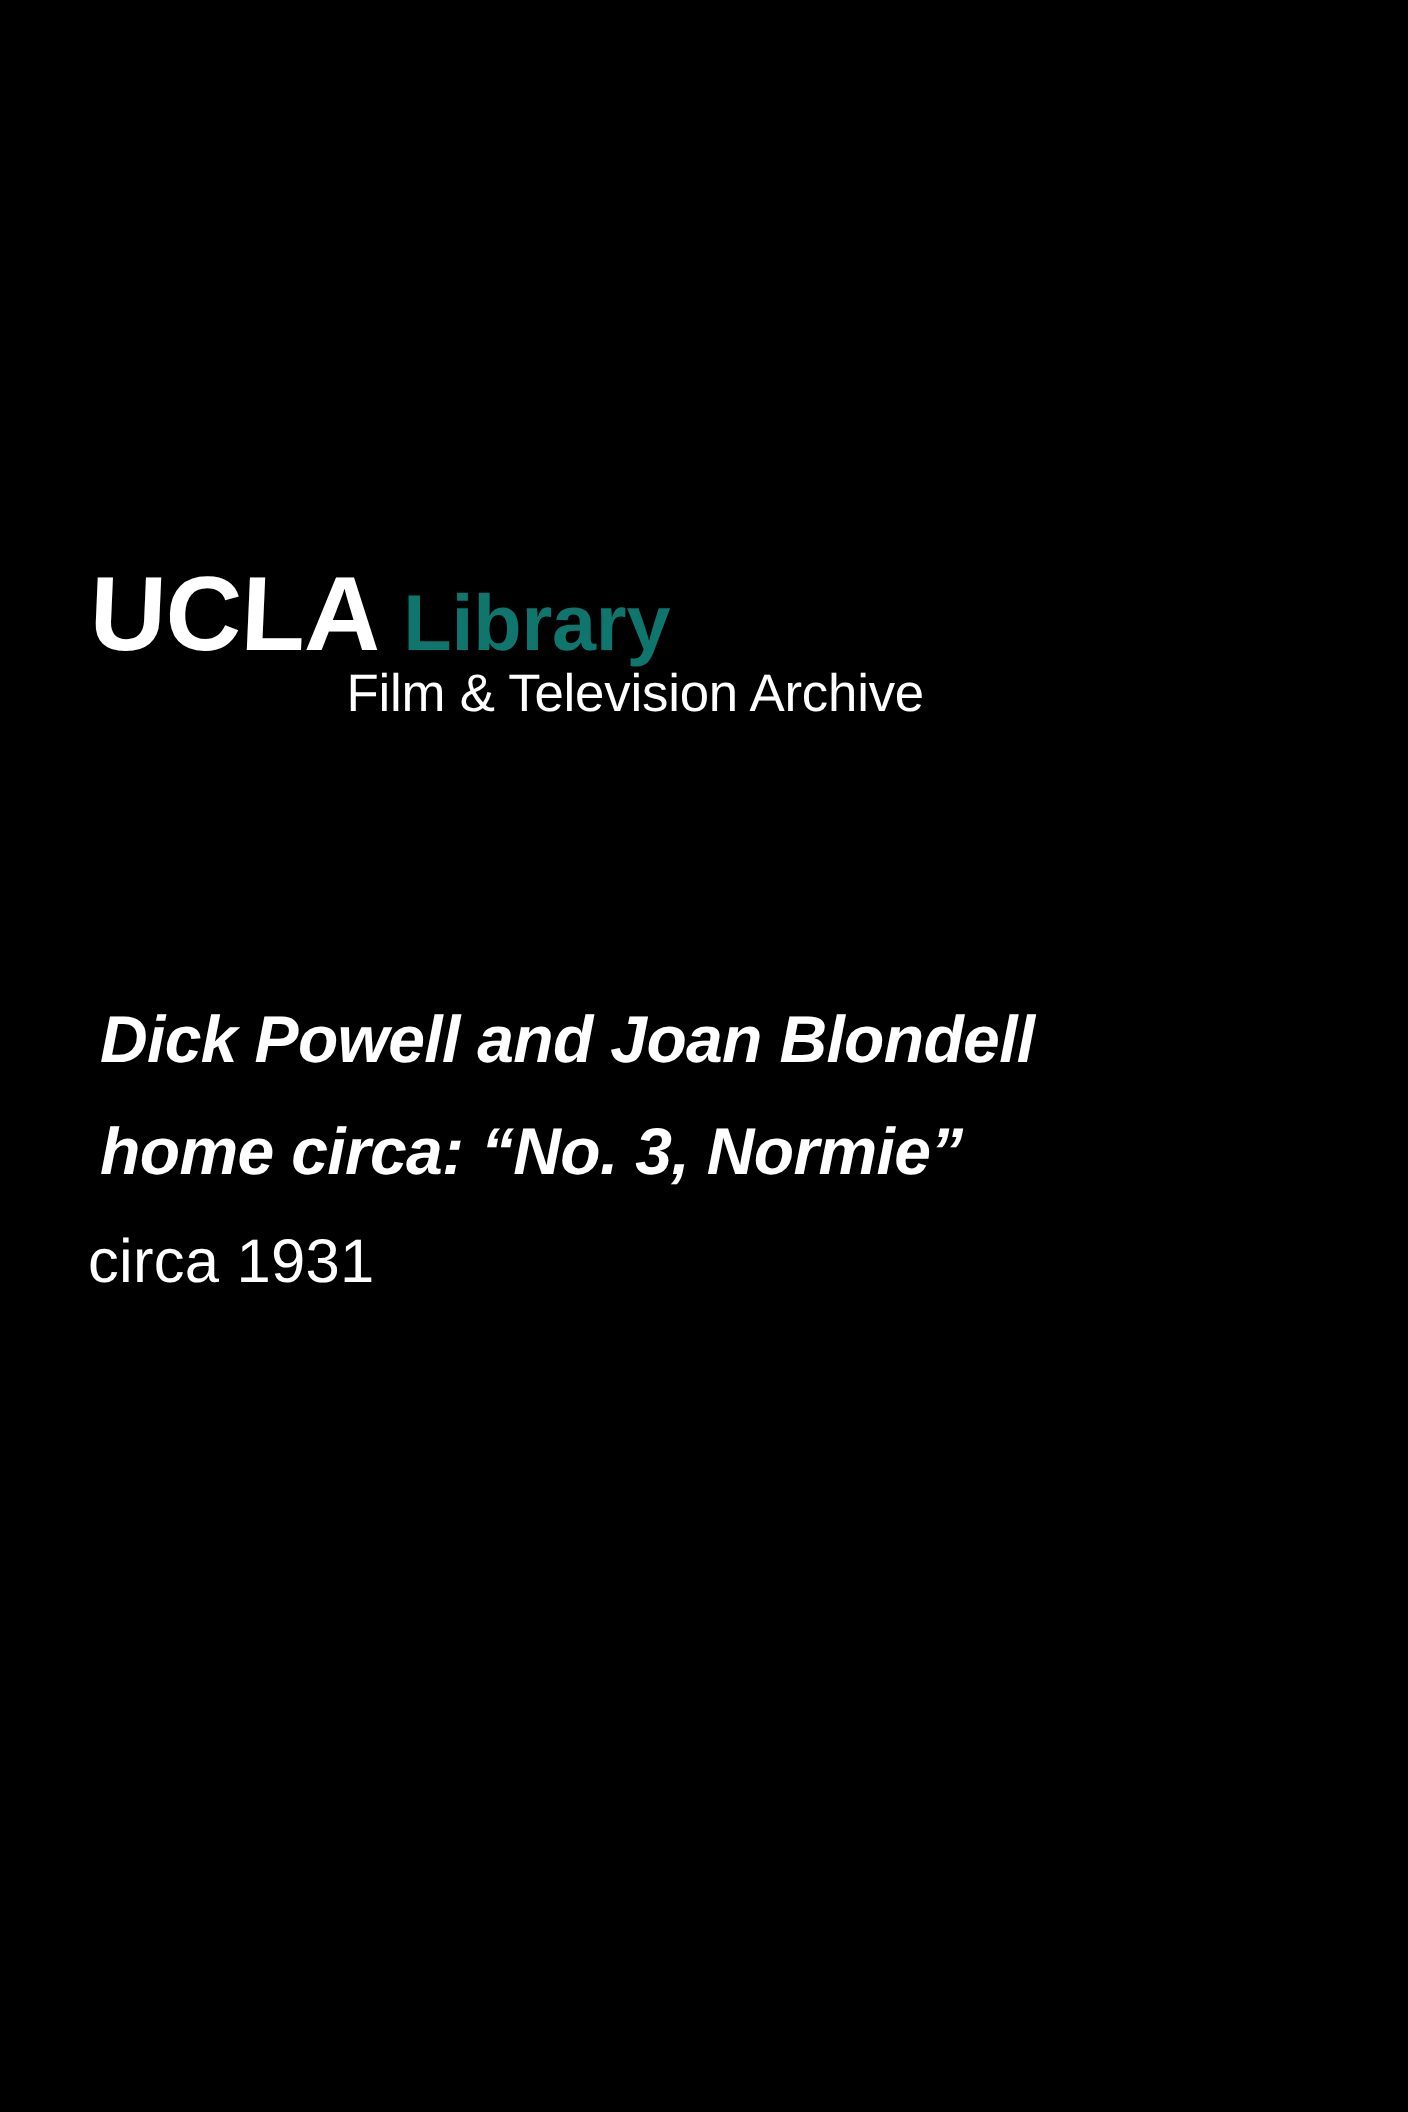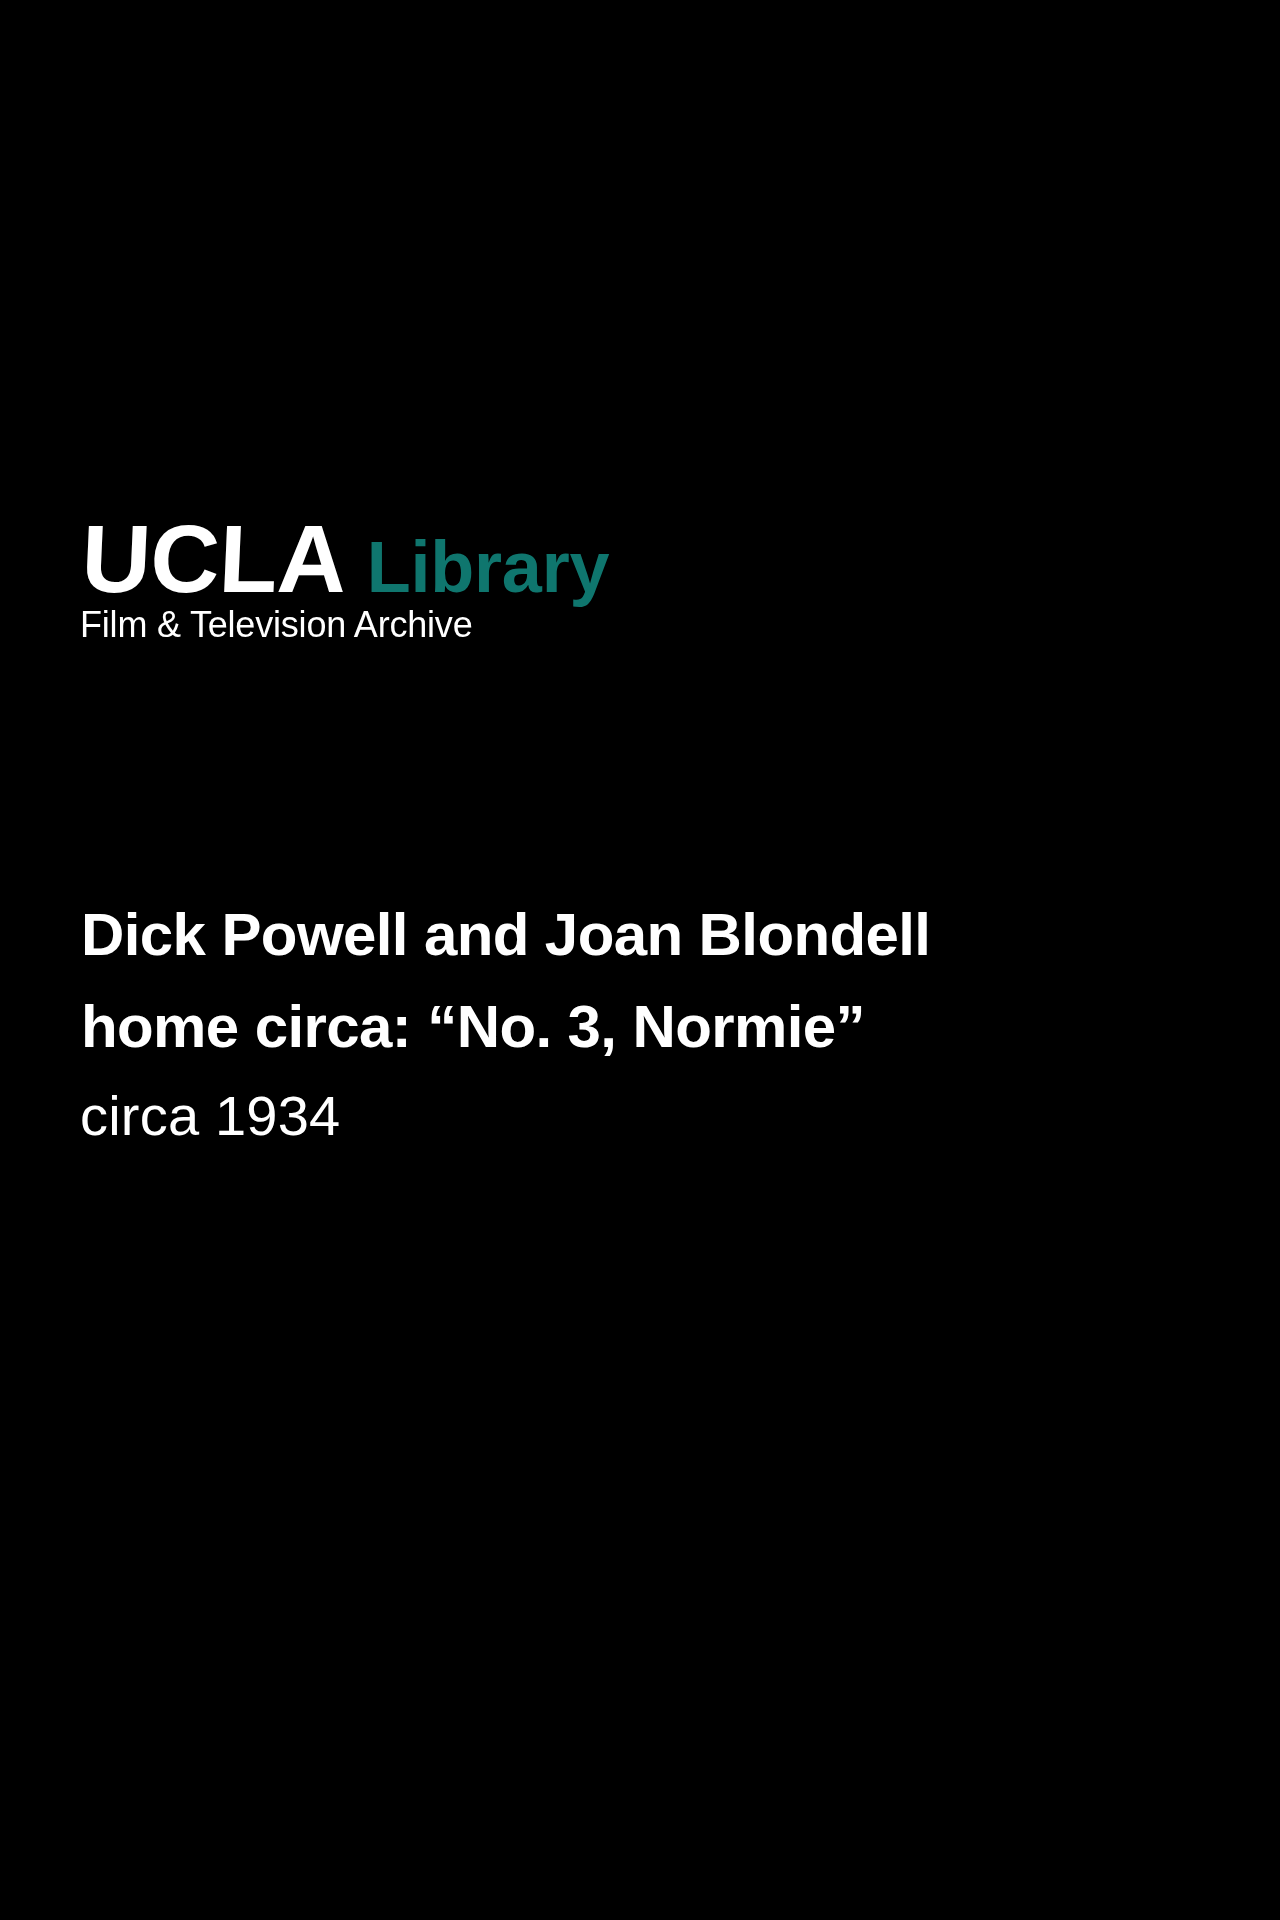--- a/index.html
+++ b/index.html
@@ -57,45 +57,47 @@
     line-height: 0.78;
     letter-spacing: -0.2px;
     color: #0f766e;
     margin-left: 22px;
     display: inline-block;
   }
 
   .logo-sub {
     font-family: "Liberation Sans", sans-serif;
     font-weight: 400;
-    font-size: 36px;
+    font-size: 48px;
     line-height: 1;
     letter-spacing: -0.2px;
     color: #ffffff;
     white-space: nowrap;
     margin-top: 10px;
+    text-align: right;
   }
 
   
   .title-block {
     position: absolute;
     left: 80px;
     top: 888px;
     width: 1120px;
   }
 
   .title-line {
     font-family: "Liberation Sans", sans-serif;
     font-weight: 700;
     font-size: 60px;
     line-height: 1.52;
     letter-spacing: -0.6px;
     color: #ffffff;
     white-space: nowrap;
-    margin: 1px;
+    margin: 11px;
+    font-style: italic;
   }
 
   .date-line {
     font-family: "Liberation Sans", sans-serif;
     font-weight: 400;
     font-size: 56px;
     line-height: 1.55;
     letter-spacing: 0.2px;
     color: #ffffff;
     white-space: nowrap;
@@ -111,16 +113,16 @@
     <div class="logo-row">
       <span class="logo-ucla">UCLA</span>
       <span class="logo-library">Library</span>
     </div>
     <div class="logo-sub">Film &amp; Television Archive</div>
   </div>
 
   <div class="title-block">
     <div class="title-line">Dick Powell and Joan Blondell</div>
     <div class="title-line">home circa: “No. 3, Normie”</div>
-    <div class="date-line">circa 1934</div>
+    <div class="date-line">circa 1931</div>
   </div>
 
 </div>
 
 </body></html>

